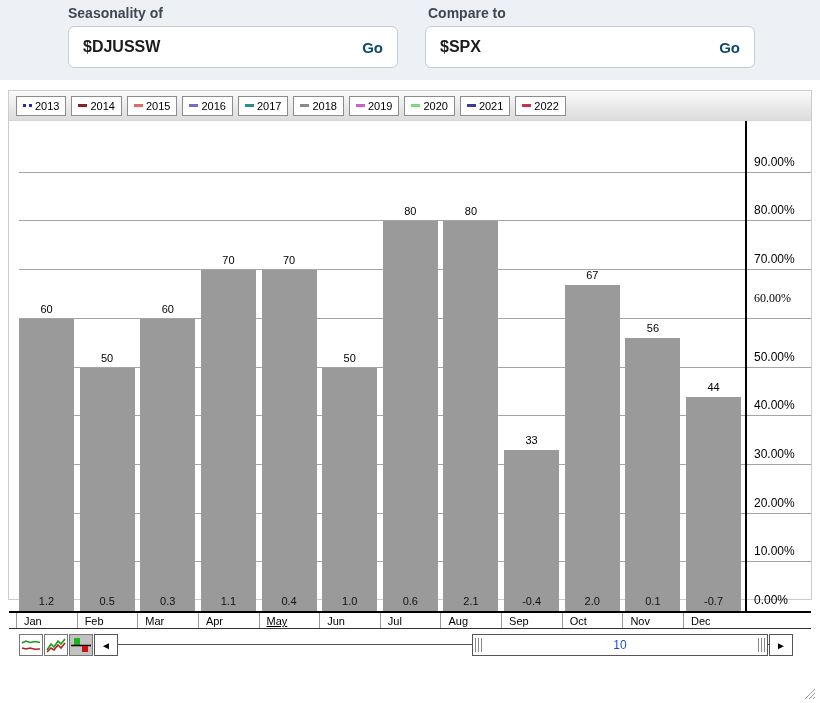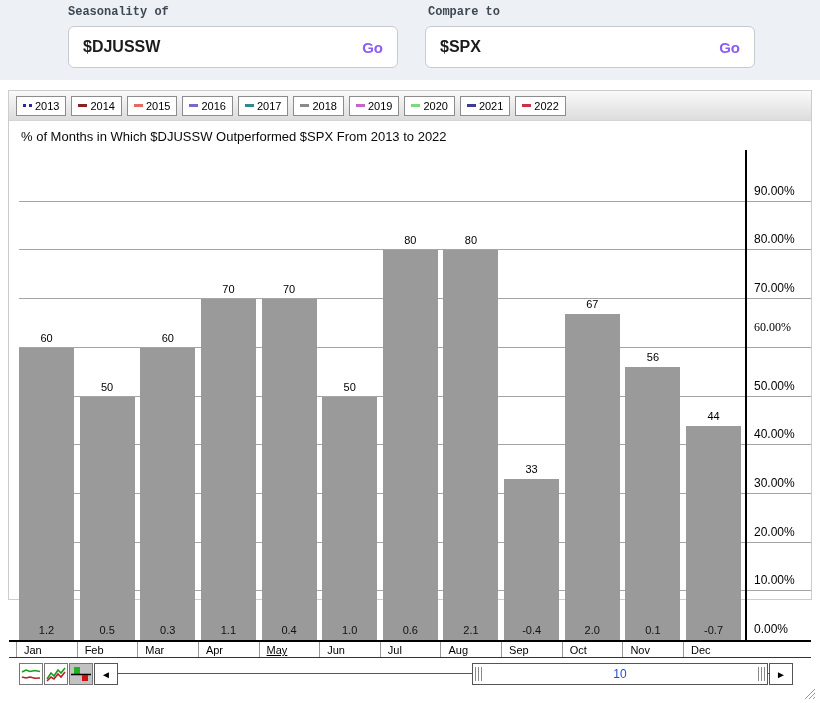--- a/index.html
+++ b/index.html
@@ -1,26 +1,26 @@
 <!DOCTYPE html>
 <html><head>
 <meta charset="utf-8">
 <style>
   * { box-sizing: border-box; margin: 0; padding: 0; }
   html,body { width: 820px; height: 703px; background: #fff;
     font-family: "Liberation Sans", "DejaVu Sans", sans-serif; position: relative; overflow: hidden; }
 
   
   .header { position: absolute; top: 0; left: 0; width: 820px; height: 80px; background: #edf1f6; }
-  .field-label { position: absolute; top: 5px; font-size: 12px; font-weight: bold; color: #3e4852; font-family: Liberation Mono, monospace; }
+  .field-label { position: absolute; top: 5px; font-size: 14px; font-weight: bold; color: #3e4852; }
   .symbol-box { position: absolute; top: 26px; width: 330px; height: 42px; background: #fff;
     border: 1px solid #c6cbd2; border-radius: 6px; display: flex; align-items: center;
     justify-content: space-between; padding: 0 14px; }
   .symbol-value { font-size: 16px; font-weight: bold; color: #1c1c1c; }
-  .go-btn { font-size: 15px; font-weight: 600; color: #8b5cf6; cursor: pointer; }
+  .go-btn { font-size: 15px; font-weight: 600; color: #0c4a6e; cursor: pointer; }
   #label-seasonality { left: 68px; } #box-seasonality { left: 68px; }
   #label-compare { left: 428px; } #box-compare { left: 425px; }
 
   
   .chart-component { position: absolute; top: 90px; left: 8px; width: 804px; height: 510px;
     border: 1px solid #ccc; background: #fff; }
   .legend-band { height: 30px; background: linear-gradient(#fafafa, #dcdcdc);
     border-bottom: 1px solid #d5d5d5; display: flex; align-items: center; padding-left: 7px; }
   .year-btn { height: 20px; background: #fff; border: 1px solid #8c8c8c; margin-right: 5px;
     display: flex; align-items: center; padding: 0 6px; font-size: 11px; color: #000; cursor: pointer; }
@@ -112,23 +112,20 @@
       </div>
       <div class="year-btn">
         <span class="year-marker solid" style="background: rgb(60, 60, 150);"></span>
         <span>2021</span>
       </div>
       <div class="year-btn">
         <span class="year-marker solid" style="background: rgb(200, 50, 70);"></span>
         <span>2022</span>
       </div>
     </div>
-  <div class="chart-title-row">
-    <div class="chart-title">% of Months in Which $DJUSSW Outperformed $SPX From 2013 to 2022</div>
-  </div>
   <div class="plot-area" id="plot-area">
       <div class="gridline" style="bottom: 48.7px;"></div>
       <div class="gridline" style="bottom: 97.4px;"></div>
       <div class="gridline" style="bottom: 146.1px;"></div>
       <div class="gridline" style="bottom: 194.8px;"></div>
       <div class="gridline" style="bottom: 243.5px;"></div>
       <div class="gridline" style="bottom: 292.2px;"></div>
       <div class="gridline" style="bottom: 340.9px;"></div>
       <div class="gridline" style="bottom: 389.6px;"></div>
       <div class="gridline" style="bottom: 438.3px;"></div>

